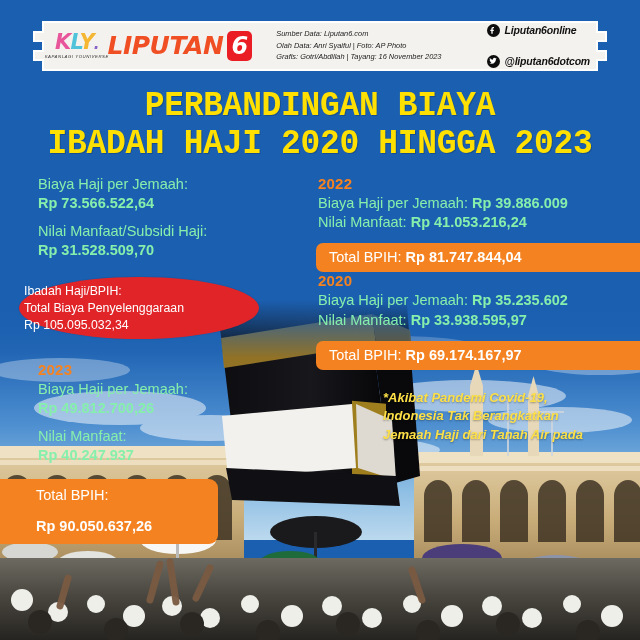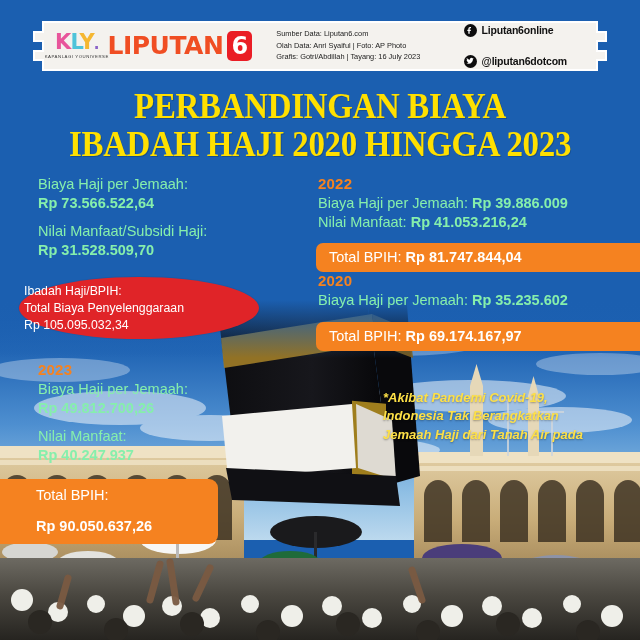--- a/index.html
+++ b/index.html
@@ -28,20 +28,21 @@
   .banner{
     position:absolute;left:33px;top:21px;width:574px;height:50px;
   }
   .banner-bg{position:absolute;inset:0;}
   .banner-bg svg{display:block;width:574px;height:50px;}
   .banner-inner{
     position:absolute;inset:0;
     display:flex;align-items:center;
     padding:0 16px 1px 20px;
     box-sizing:border-box;
+    font-style:italic;
   }
   .kly-logo{
     flex:0 0 auto;display:flex;flex-direction:column;align-items:center;
     margin-right:7px;
   }
   .kly-letters{
     font-size:21px;font-weight:bold;letter-spacing:-1px;line-height:1;
     font-family:"DejaVu Sans", sans-serif;
   }
   .kly-letters .k{color:#e8559b;}
@@ -62,39 +63,39 @@
     width:25px;height:30px;background:#ea1d25;border-radius:5px;
     color:#fff;font-size:24px;font-weight:bold;line-height:1;
     margin-left:4px;font-family:"DejaVu Sans", sans-serif;
   }
   .credits{
     flex:1 1 auto;margin-left:24px;color:#1a1a1a;
     font-size:7.4px;line-height:1.55;white-space:nowrap;
   }
   .socials{
     flex:0 0 auto;display:flex;flex-direction:column;gap:18px;
-    margin-right:24px;
+    margin-right:1px;
   }
   .social-row{display:flex;align-items:center;gap:5px;}
   .social-icon{
     width:13px;height:13px;border-radius:50%;background:#0d0d0d;
     display:inline-flex;align-items:center;justify-content:center;
     color:#fff;flex:0 0 auto;
   }
   .social-icon svg{width:8px;height:8px;fill:#fff;display:block;}
   .social-label{
     color:#111;font-size:10.5px;font-weight:bold;white-space:nowrap;
     letter-spacing:-0.2px;
   }
 
   
   .title{
     position:absolute;left:0;top:88px;width:640px;
     text-align:center;color:#ffe000;
-    font-family:Liberation Serif, serif;
+    font-family:Liberation Mono, monospace;
     font-weight:bold;font-size:35px;line-height:1.08;
     letter-spacing:-0.3px;
     text-shadow:1px 1px 0 rgba(0,0,0,.18);
   }
   .title .l1{display:block;transform:scaleX(.94);}
   .title .l2{display:block;transform:scaleX(.94);}
 
   
   .col-left{position:absolute;left:38px;top:175px;width:260px;}
   .col-right{position:absolute;left:318px;top:175px;width:322px;}
@@ -330,21 +331,21 @@
         <div class="kly-letters"><span class="k">K</span><span class="l">L</span><span class="y">Y</span><span class="dot">.</span></div>
         <div class="kly-sub">KAPANLAGI YOUNIVERSE</div>
       </div>
 
       <div class="liputan-word">LIPUTAN</div>
       <div class="six-box">6</div>
 
       <div class="credits">
         <div>Sumber Data: Liputan6.com</div>
         <div>Olah Data: Anri Syaiful | Foto: AP Photo</div>
-        <div>Grafis: Gotri/Abdillah | Tayang: 16 July 2023</div>
+        <div>Grafis: Gotri/Abdillah | Tayang: 16 November 2023</div>
       </div>
 
       <div class="socials">
         <div class="social-row">
           <span class="social-icon">
             <svg viewBox="0 0 24 24">
                 <path d="M15 3h-3a5 5 0 0 0-5 5v3H4v4h3v8h4v-8h3l1-4h-4V8a1 1 0 0 1 1-1h3z"></path>
               </svg>
           </span>
           <span class="social-label">Liputan6online</span>
@@ -405,20 +406,21 @@
     <div class="block">
       <div class="yearhead">2022</div>
       <div class="line"><span>Biaya Haji per Jemaah: </span><b>Rp 39.886.009</b></div>
       <div class="line"><span>Nilai Manfaat: </span><b>Rp 41.053.216,24</b></div>
       <div class="pill pill-right" style="margin-top:11px;"><span>Total BPIH: </span><b>Rp 81.747.844,04</b></div>
     </div>
 
     <div class="block" style="">
       <div class="yearhead">2020</div>
       <div class="line"><span>Biaya Haji per Jemaah: </span><b>Rp 35.235.602</b></div>
+      <div class="line"><span>Nilai Manfaat: </span><b>Rp 33.938.595,97</b></div>
       <div class="pill pill-right" style="margin-top:11px;"><span>Total BPIH: </span><b>Rp 69.174.167,97</b></div>
     </div>
 
   </div>
 
   <div class="footnote">
     <span>*Akibat Pandemi Covid-19,</span>
     <span>Indonesia Tak Berangkatkan</span>
     <span>Jemaah Haji dari Tanah Air pada</span>
   </div>

